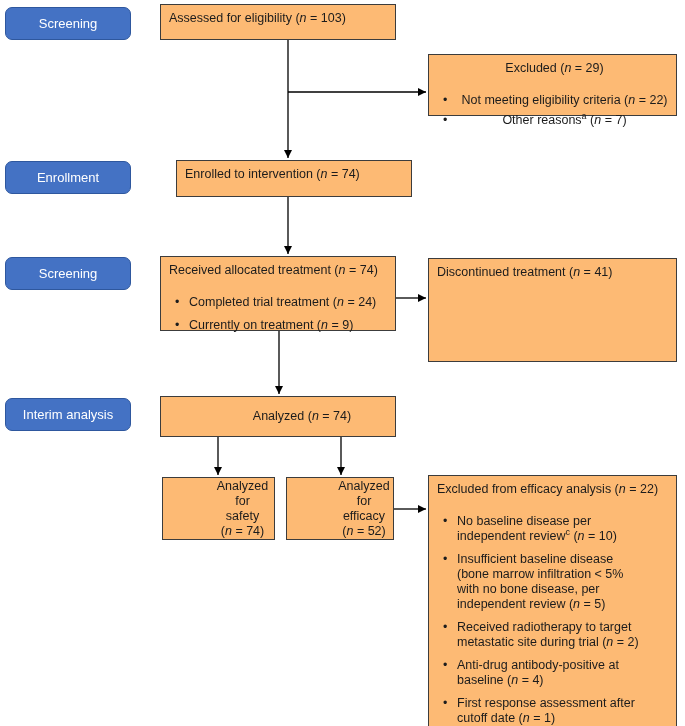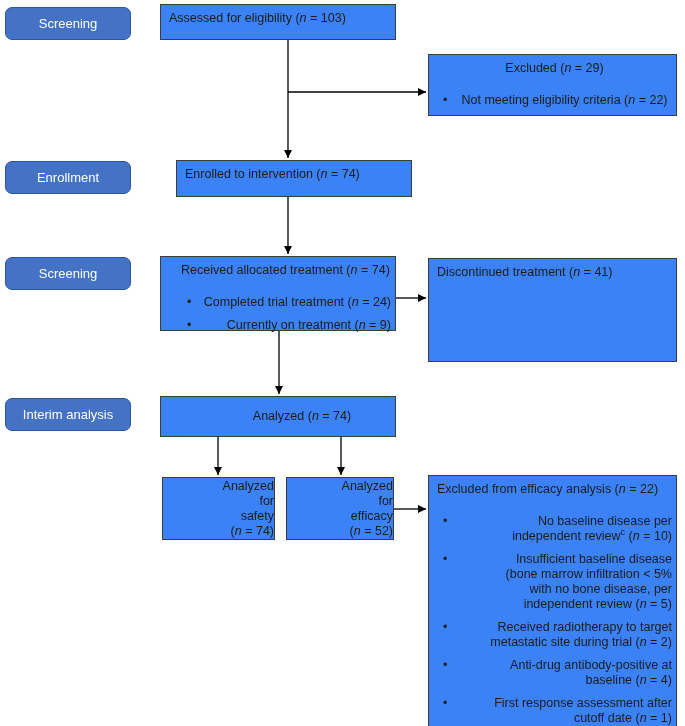--- a/index.html
+++ b/index.html
@@ -8,33 +8,33 @@
     font-family:"Liberation Sans", sans-serif;font-size:12.5px;color:#1c1c1c;
     overflow:hidden;
   }
   .stage{
     position:absolute;left:5px;width:126px;height:33px;
     background:#4472c4;border:1px solid #2e579e;border-radius:7px;
     color:#ffffff;display:flex;align-items:center;justify-content:center;
     box-sizing:border-box;font-size:13px;
   }
   .box{
-    position:absolute;background:#3b82f6;border:1.4px solid #3c3c3c;
+    position:absolute;background:#fdba74;border:1.4px solid #3c3c3c;
     box-sizing:border-box;line-height:15px;
   }
   .box .title{display:block;padding:6px 4px 0 8px;white-space:nowrap;}
-  .box.centered{display:flex;align-items:center;justify-content:center;text-align:right;padding-left:48px;}
+  .box.centered{display:flex;align-items:center;justify-content:center;text-align:center;padding-left:48px;}
   .box.centered .title{padding:0;white-space:pre-line;}
   ul.bullets{margin:17px 0 0 0;padding:0 4px 0 12px;list-style:none;}
   ul.bullets li{position:relative;padding-left:16px;white-space:nowrap;}
   ul.bullets li::before{content:"\2022";position:absolute;left:2px;}
   ul.bullets.wrap li{white-space:pre-line;}
   .gap-s li{margin-top:5px;}
   .gap-m li{margin-top:7px;}
-  .gap-l li{margin-top:8px;text-align:right;}
+  .gap-l li{margin-top:8px;}
   sup{font-size:9px;vertical-align:super;line-height:0;}
   i{font-style:italic;}
   svg.connectors{position:absolute;left:0;top:0;pointer-events:none;}
 </style>
 </head>
 <body>
 
 <div class="canvas">
 
   <div class="stage" style="top:7px">
@@ -51,21 +51,21 @@
     </div>
 
   <div class="box" style="left:160px;top:4px;width:236px;height:36px;">
     <span class="title">Assessed for eligibility (<i>n</i>&nbsp;=&nbsp;103)</span>
   </div>
 
   <div class="box" style="left:176px;top:160px;width:236px;height:37px;">
     <span class="title">Enrolled to intervention (<i>n</i>&nbsp;=&nbsp;74)</span>
   </div>
 
-  <div class="box" style="left:160px;top:256px;width:236px;height:75px;padding-left:12px;">
+  <div class="box" style="left:160px;top:256px;width:236px;height:75px;">
     <span class="title">Received allocated treatment (<i>n</i>&nbsp;=&nbsp;74)</span>
     <ul class="bullets gap-l">
       <li>Completed trial treatment (<i>n</i>&nbsp;=&nbsp;24)</li>
       <li>Currently on treatment (<i>n</i>&nbsp;=&nbsp;9)</li>
     </ul>
   </div>
 
   <div class="box centered" style="left:160px;top:396px;width:236px;height:41px;">
     <span class="title">Analyzed (<i>n</i>&nbsp;=&nbsp;74)</span>
   </div>
@@ -77,20 +77,21 @@
 
   <div class="box centered" style="left:286px;top:477px;width:108px;height:63px;">
     <span class="title">Analyzed for
 efficacy (<i>n</i>&nbsp;=&nbsp;52)</span>
   </div>
 
   <div class="box" style="left:428px;top:54px;width:249px;height:62px;text-align:center;">
     <span class="title">Excluded (<i>n</i>&nbsp;=&nbsp;29)</span>
     <ul class="bullets gap-s">
       <li>Not meeting eligibility criteria (<i>n</i>&nbsp;=&nbsp;22)</li>
+      <li>Other reasons<sup>a</sup> (<i>n</i>&nbsp;=&nbsp;7)</li>
     </ul>
   </div>
 
   <div class="box" style="left:428px;top:258px;width:249px;height:104px;">
     <span class="title">Discontinued treatment (<i>n</i>&nbsp;=&nbsp;41)</span>
   </div>
 
   <div class="box" style="left:428px;top:475px;width:249px;height:304px;">
     <span class="title">Excluded from efficacy analysis (<i>n</i>&nbsp;=&nbsp;22)</span>
     <ul class="bullets wrap gap-l">

